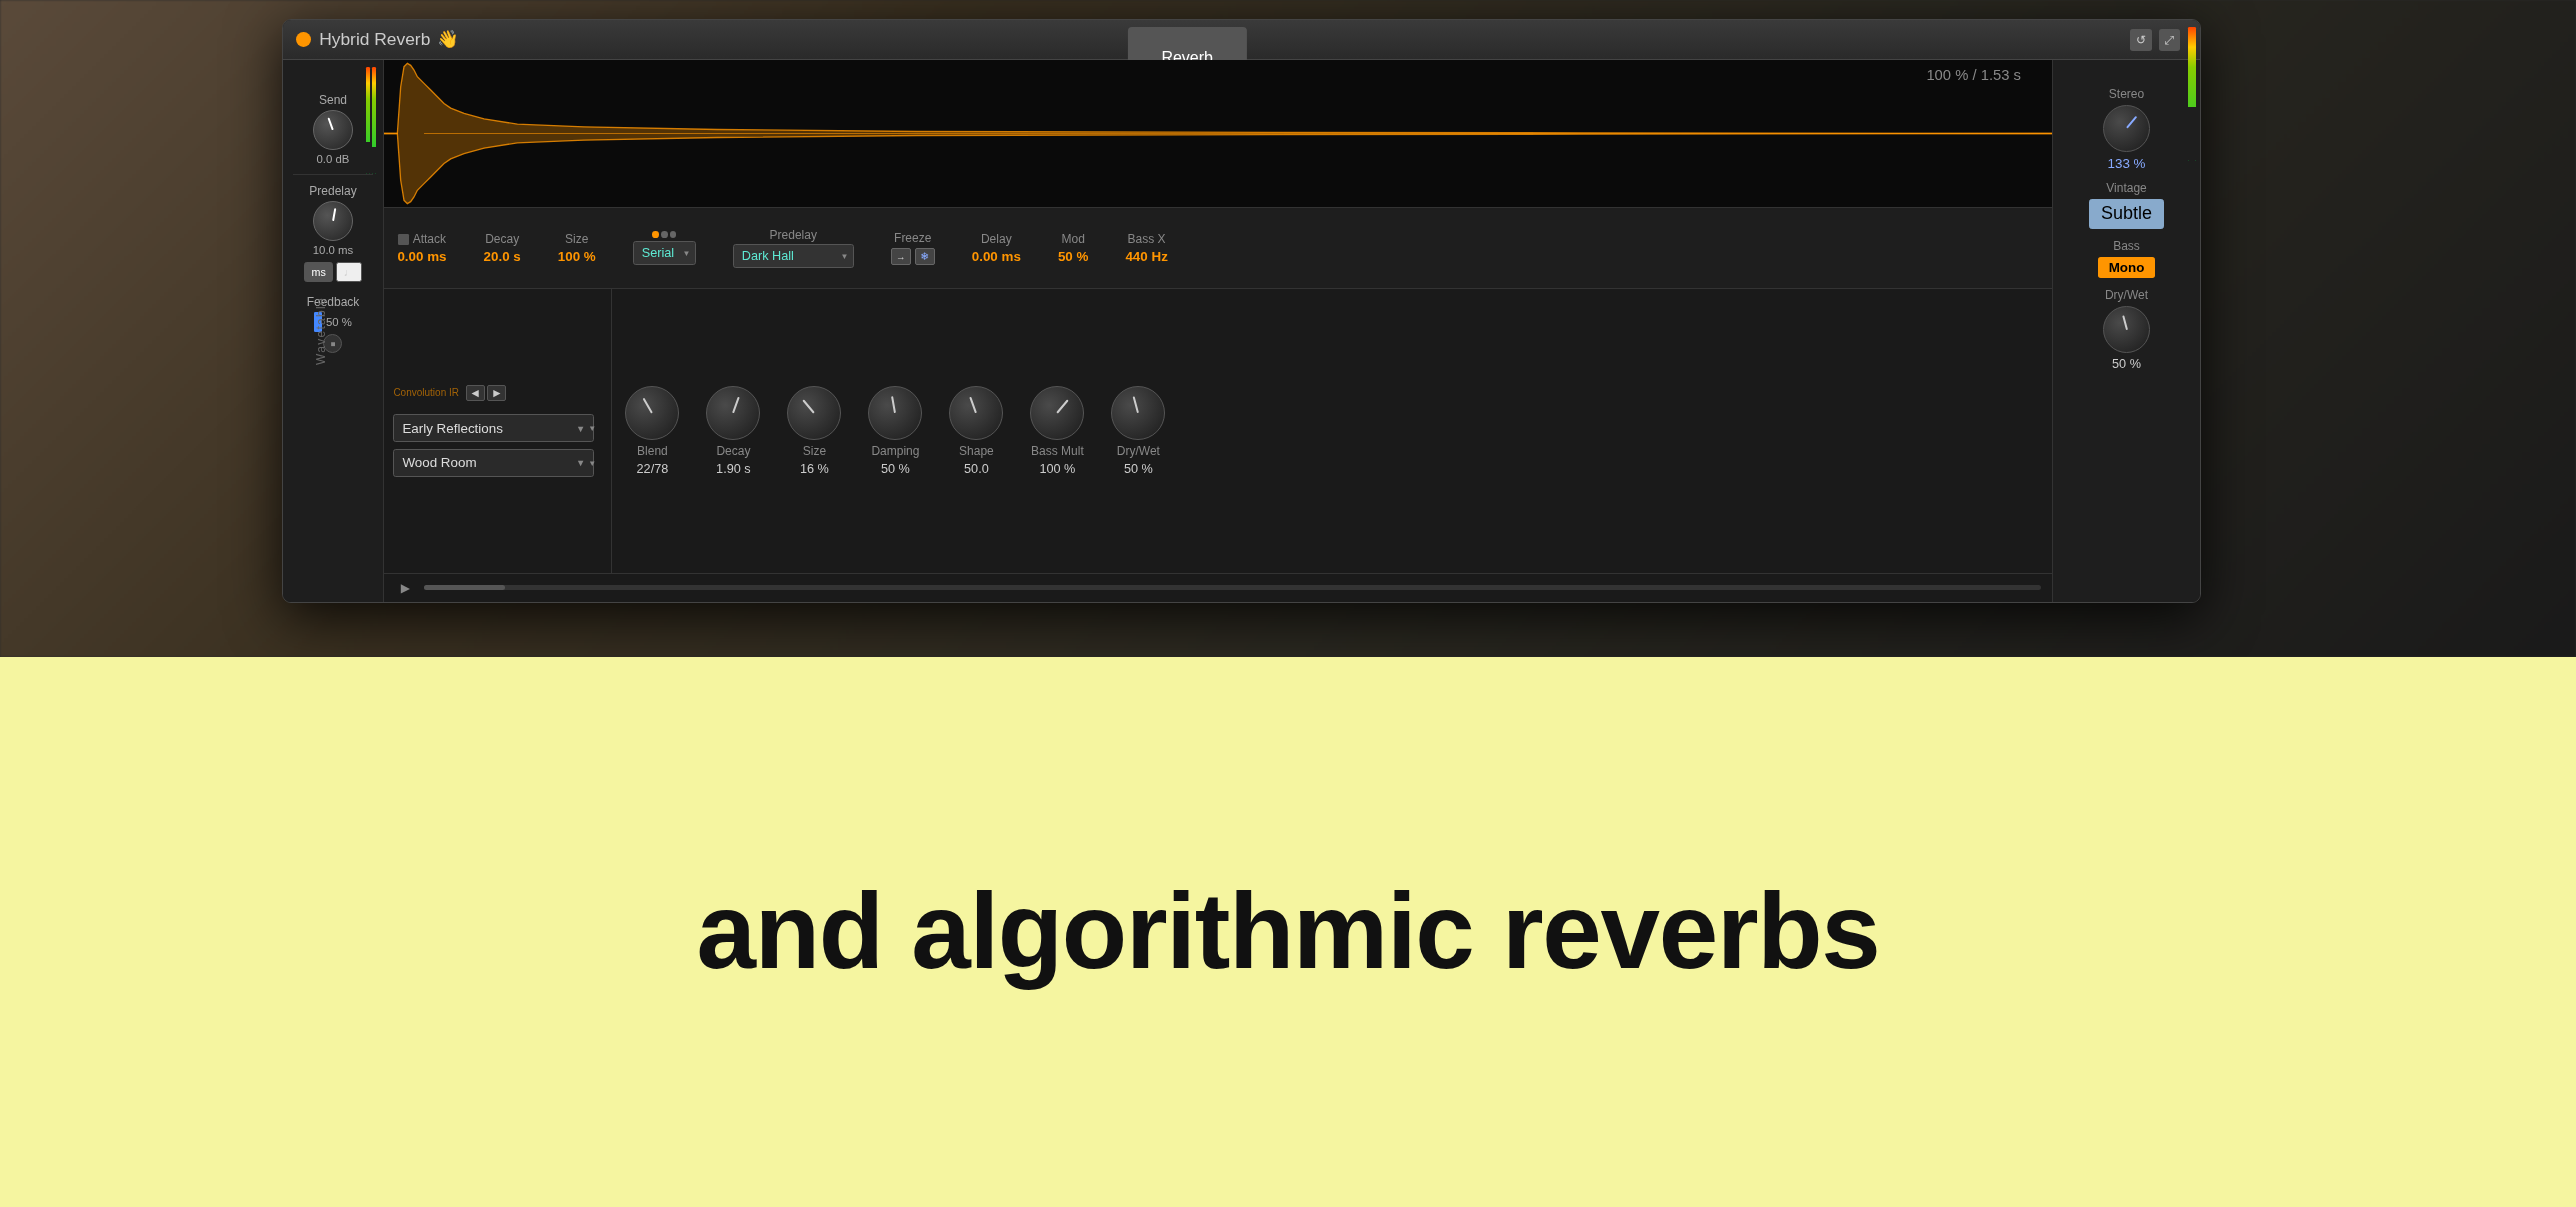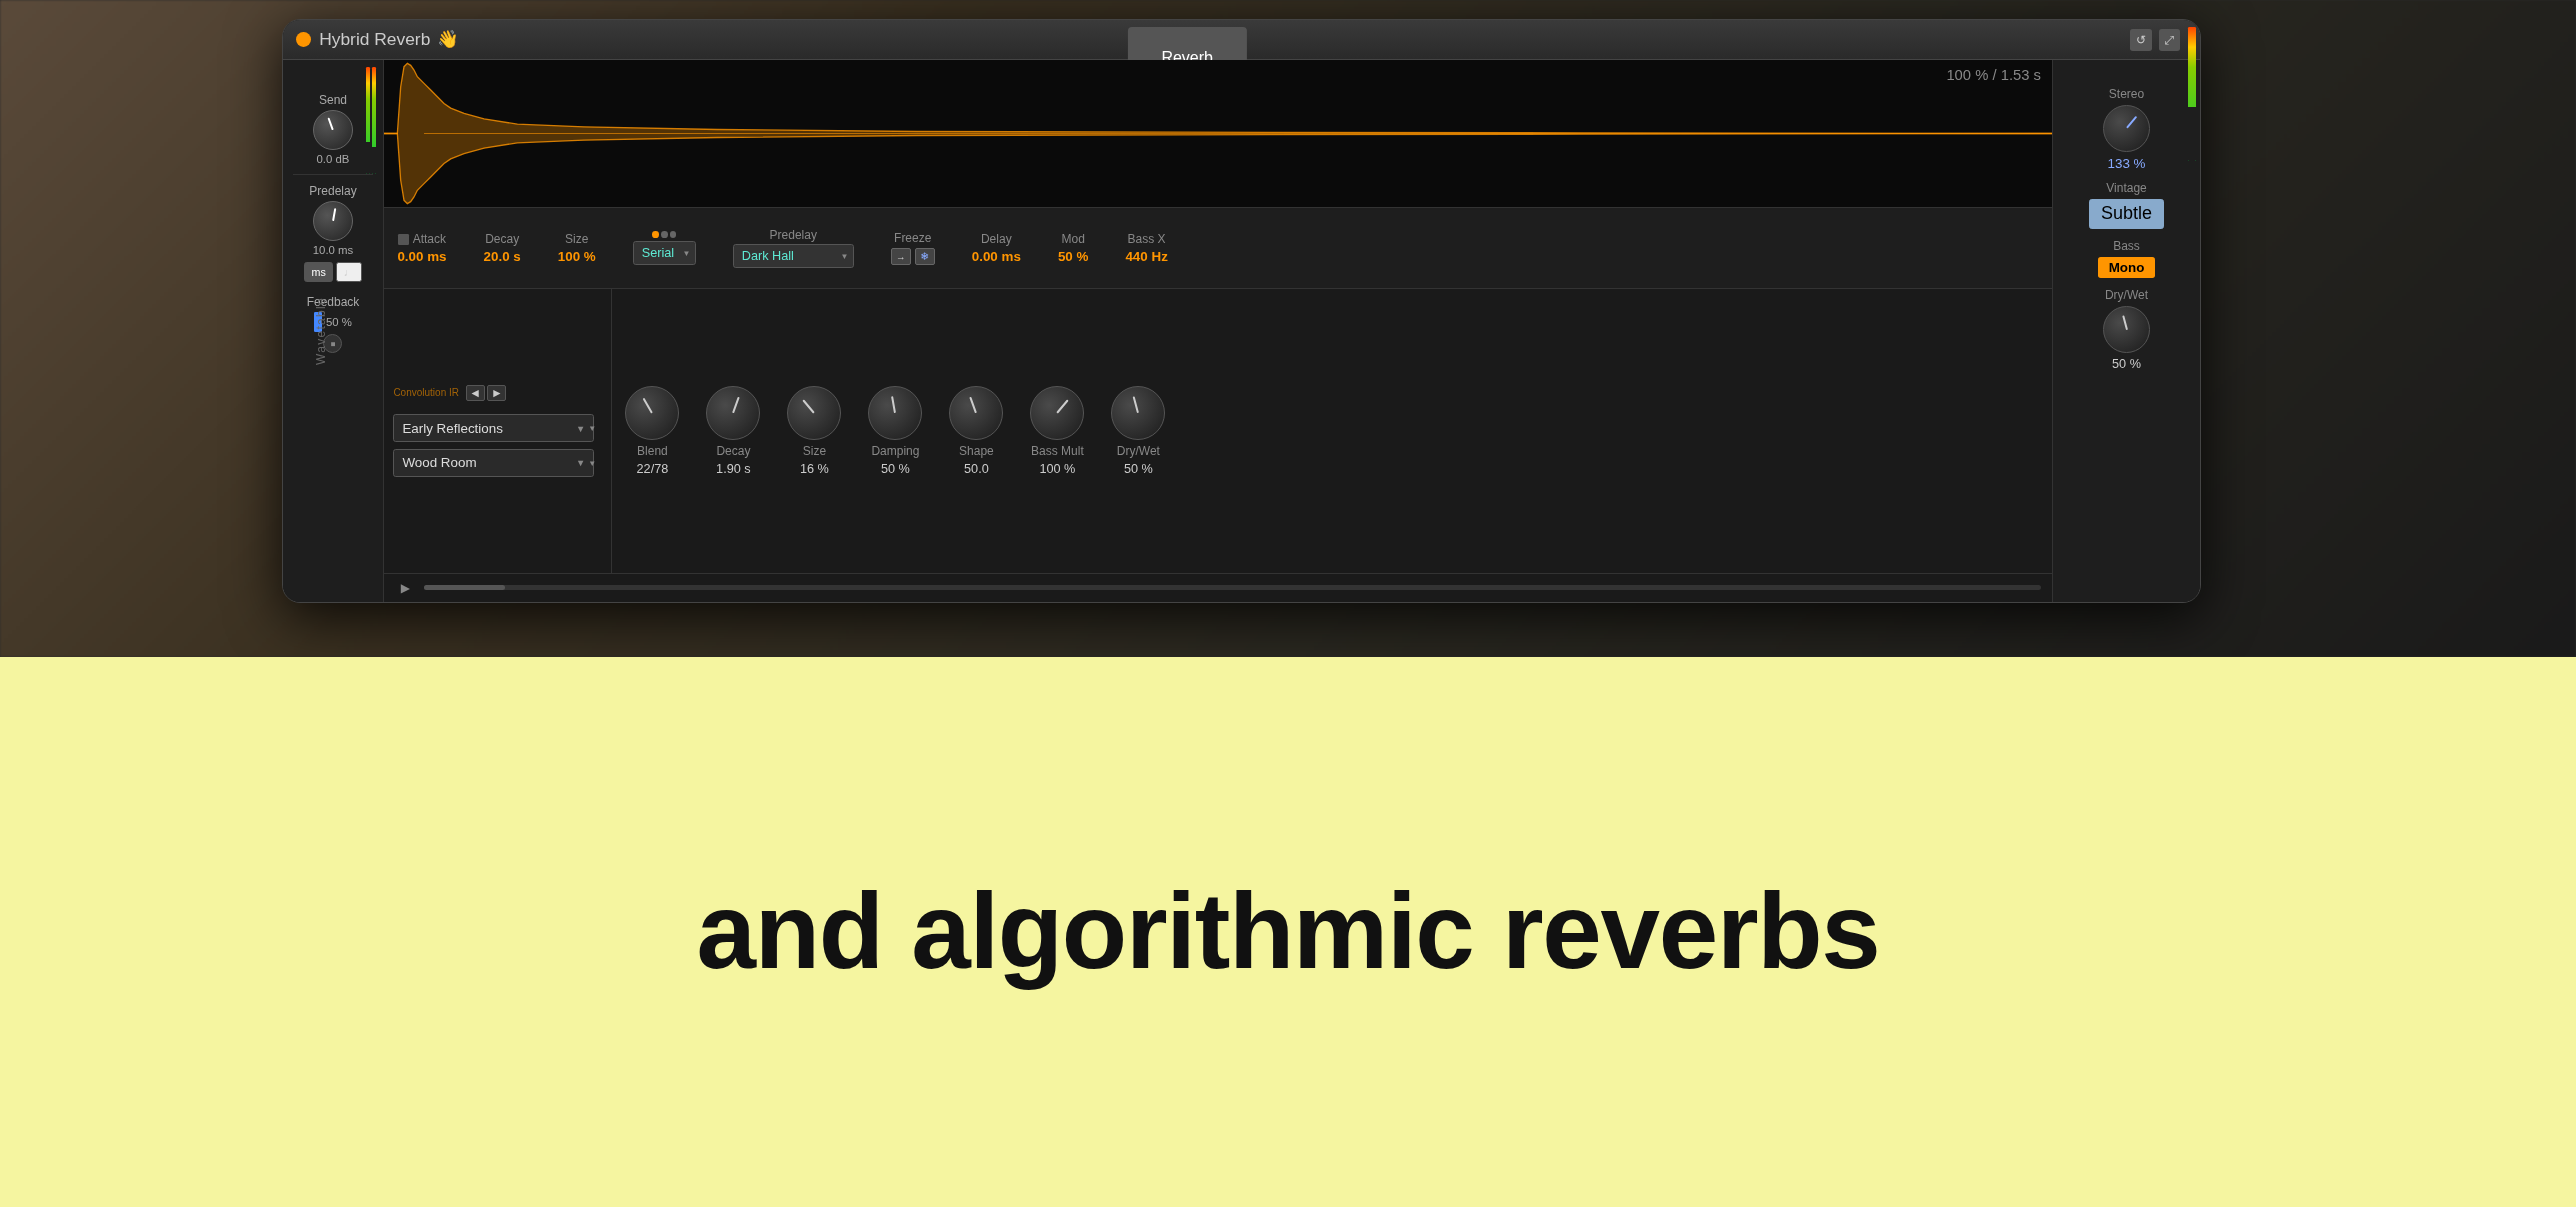--- a/index.html
+++ b/index.html
@@ -28,21 +28,21 @@
     }
 
     
     .plugin-window {
       position: absolute;
       top: 19px;
       left: 282px;
       width: 1919px;
       height: 584px;
       background: #1a1a1a;
-      border-radius: 18px;
+      border-radius: 9px;
       border: 0.7px solid #444;
       box-shadow: 0 13.4px 54px rgba(0,0,0,0.8);
       overflow: hidden;
     }
 
     
     .title-bar {
       height: 40px;
       background: linear-gradient(to bottom, #3a3a3a, #2a2a2a);
       display: flex;
@@ -285,21 +285,21 @@
       height: 148px;
       background: #0a0a0a;
       border-bottom: 0.7px solid #333;
       position: relative;
       overflow: hidden;
     }
 
     .waveform-time {
       position: absolute;
       top: 6.7px;
-      right: 11px;
+      right: 31px;
       color: #888;
       font-size: 14.8px;
     }
 
     .waveform-canvas {
       width: 100%;
       height: 100%;
     }
 
     

